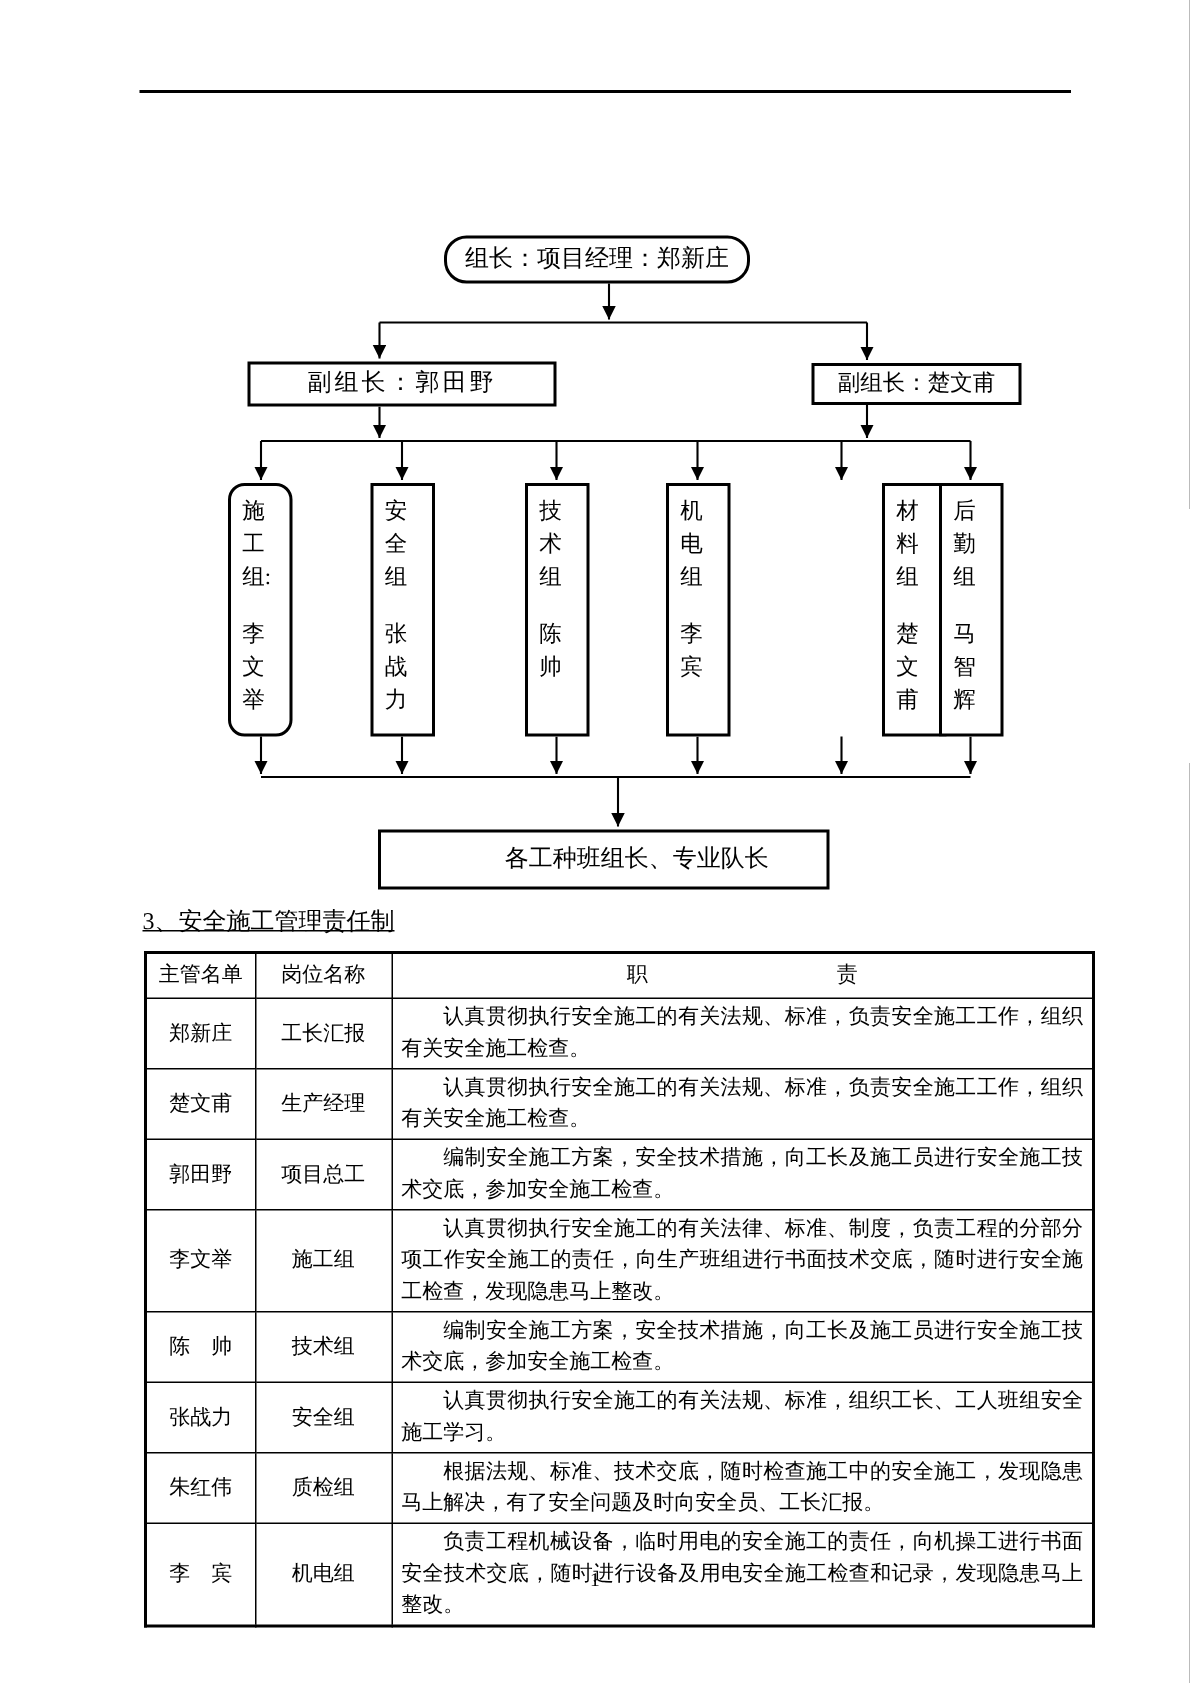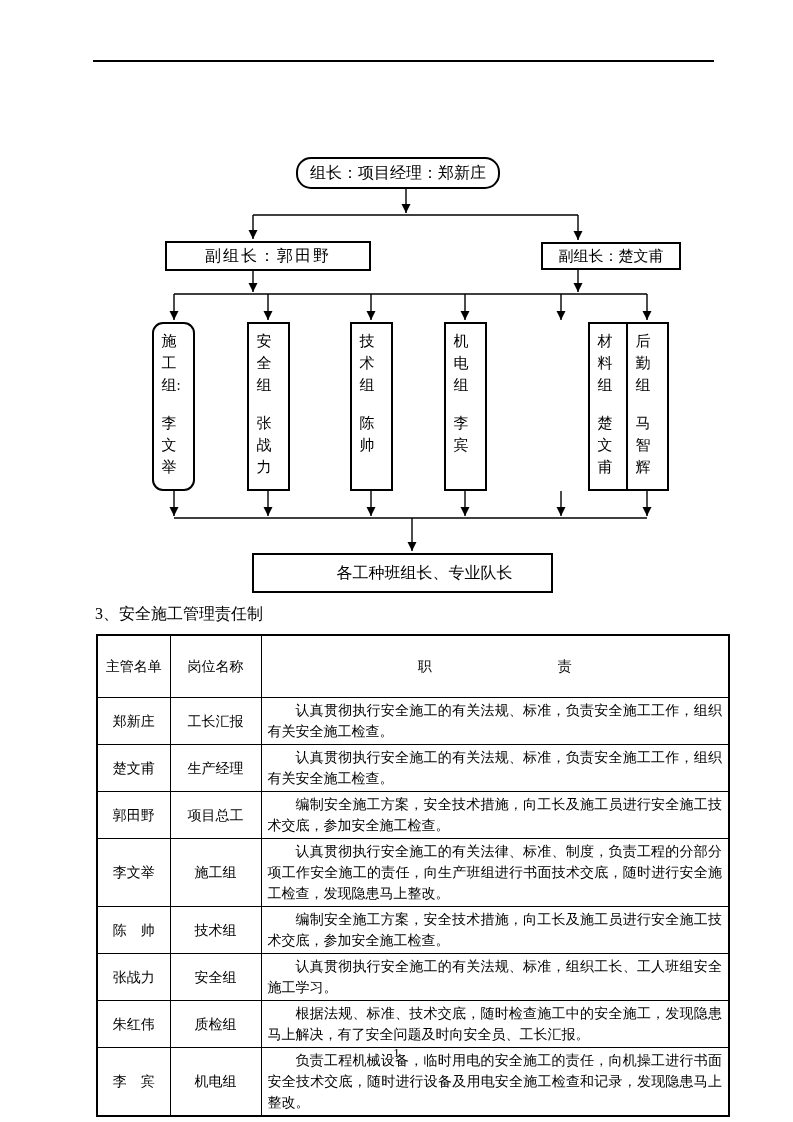--- a/index.html
+++ b/index.html
@@ -48,38 +48,39 @@
     text-align:left;
   }
   .vname { margin-top:16px; }
   .vb1 { left:152px;border-radius:11px; } .vb2 { left:247px; } .vb3 { left:350px; }
   .vb4 { left:444px; } .vb5 { left:564px;margin-left:24px; } .vb6 { left:626px; }
 
   
   .section-heading {
     position:absolute; left:95px; top:604px;
     font-size:16px;
+    text-decoration:underline;
   }
 
   
   .resp-table {
     position:absolute; left:96px; top:634px;
     width:632px;
     border-collapse:collapse;
     table-layout:fixed;
     font-size:14px;
   }
   .resp-table td, .resp-table th {
     border:1px solid #000;
     font-weight:normal;
     line-height:21px;
     vertical-align:middle;
   }
   .resp-table { border:2px solid #000; }
-  .resp-table th { text-align:center; padding:20px 2px; }
+  .resp-table th { text-align:center; padding:4px 2px; }
   .cell-name, .cell-position { text-align:center; padding:2px; }
   .cell-duty {
     text-align:justify;
     text-indent:2em;
     padding:2px 6px;
   }
 
   .page-number {
     position:absolute; left:0; top:1045px; width:793px;
     text-align:center; font-size:13px;

